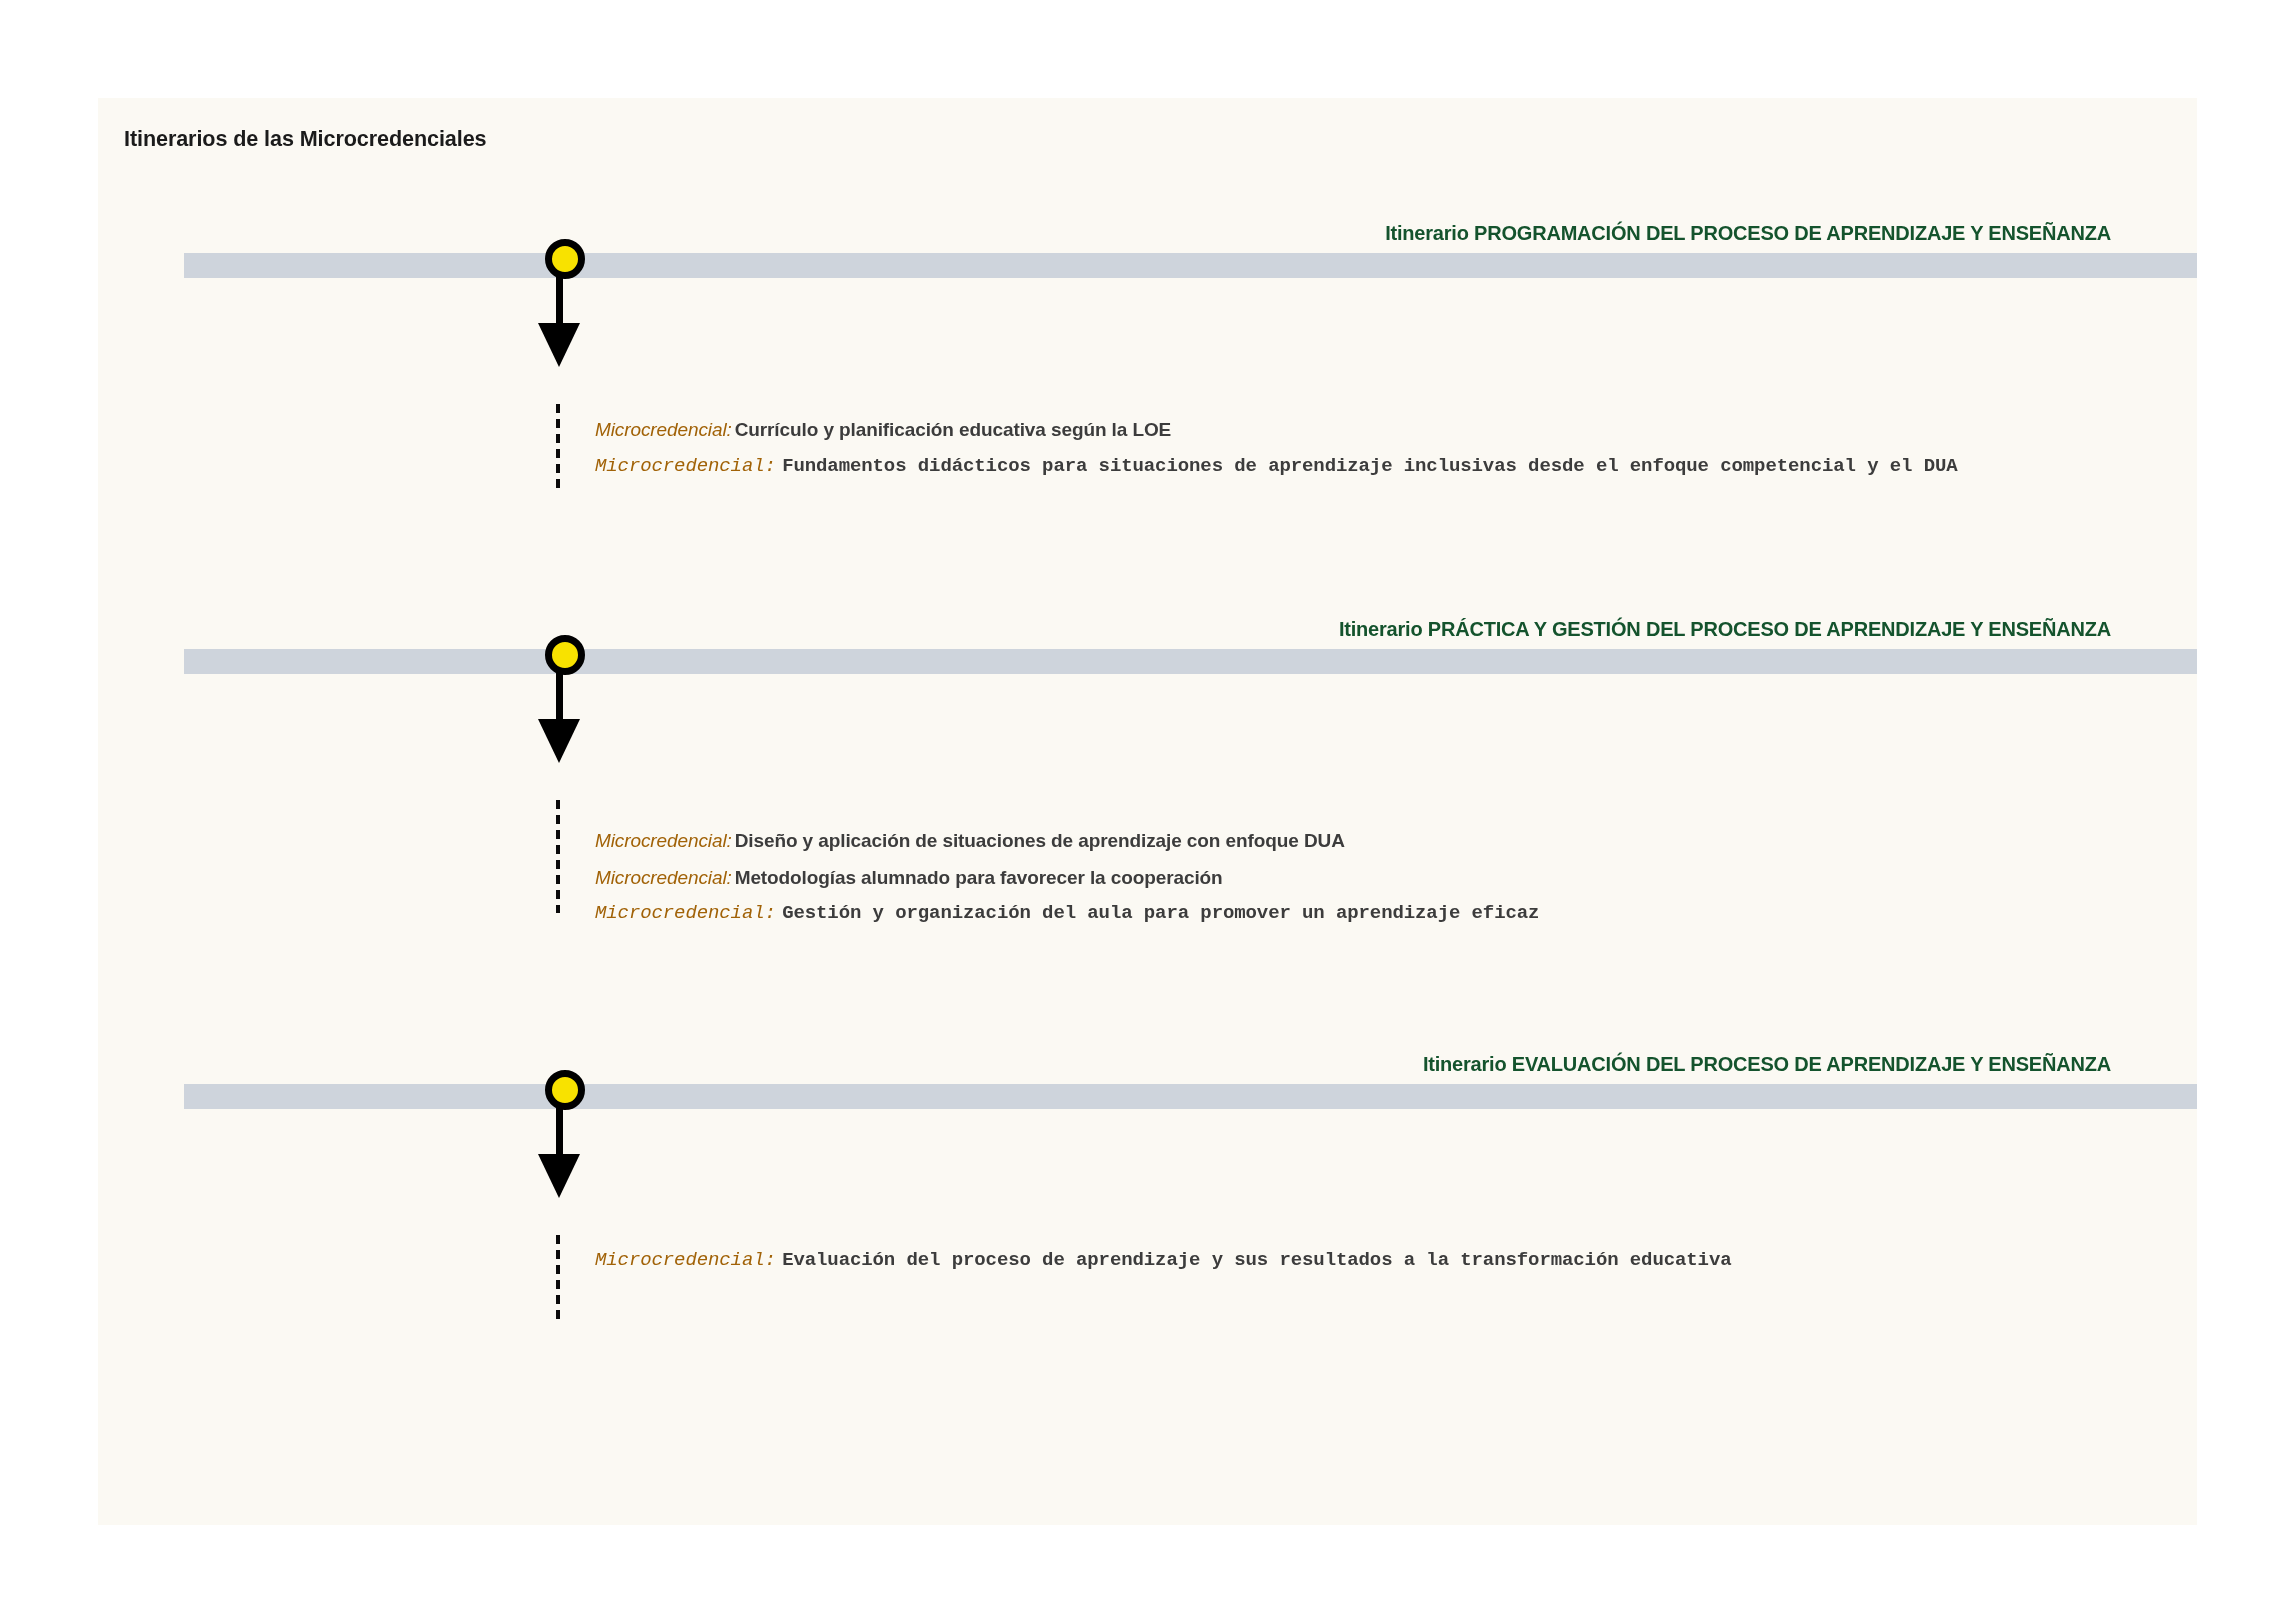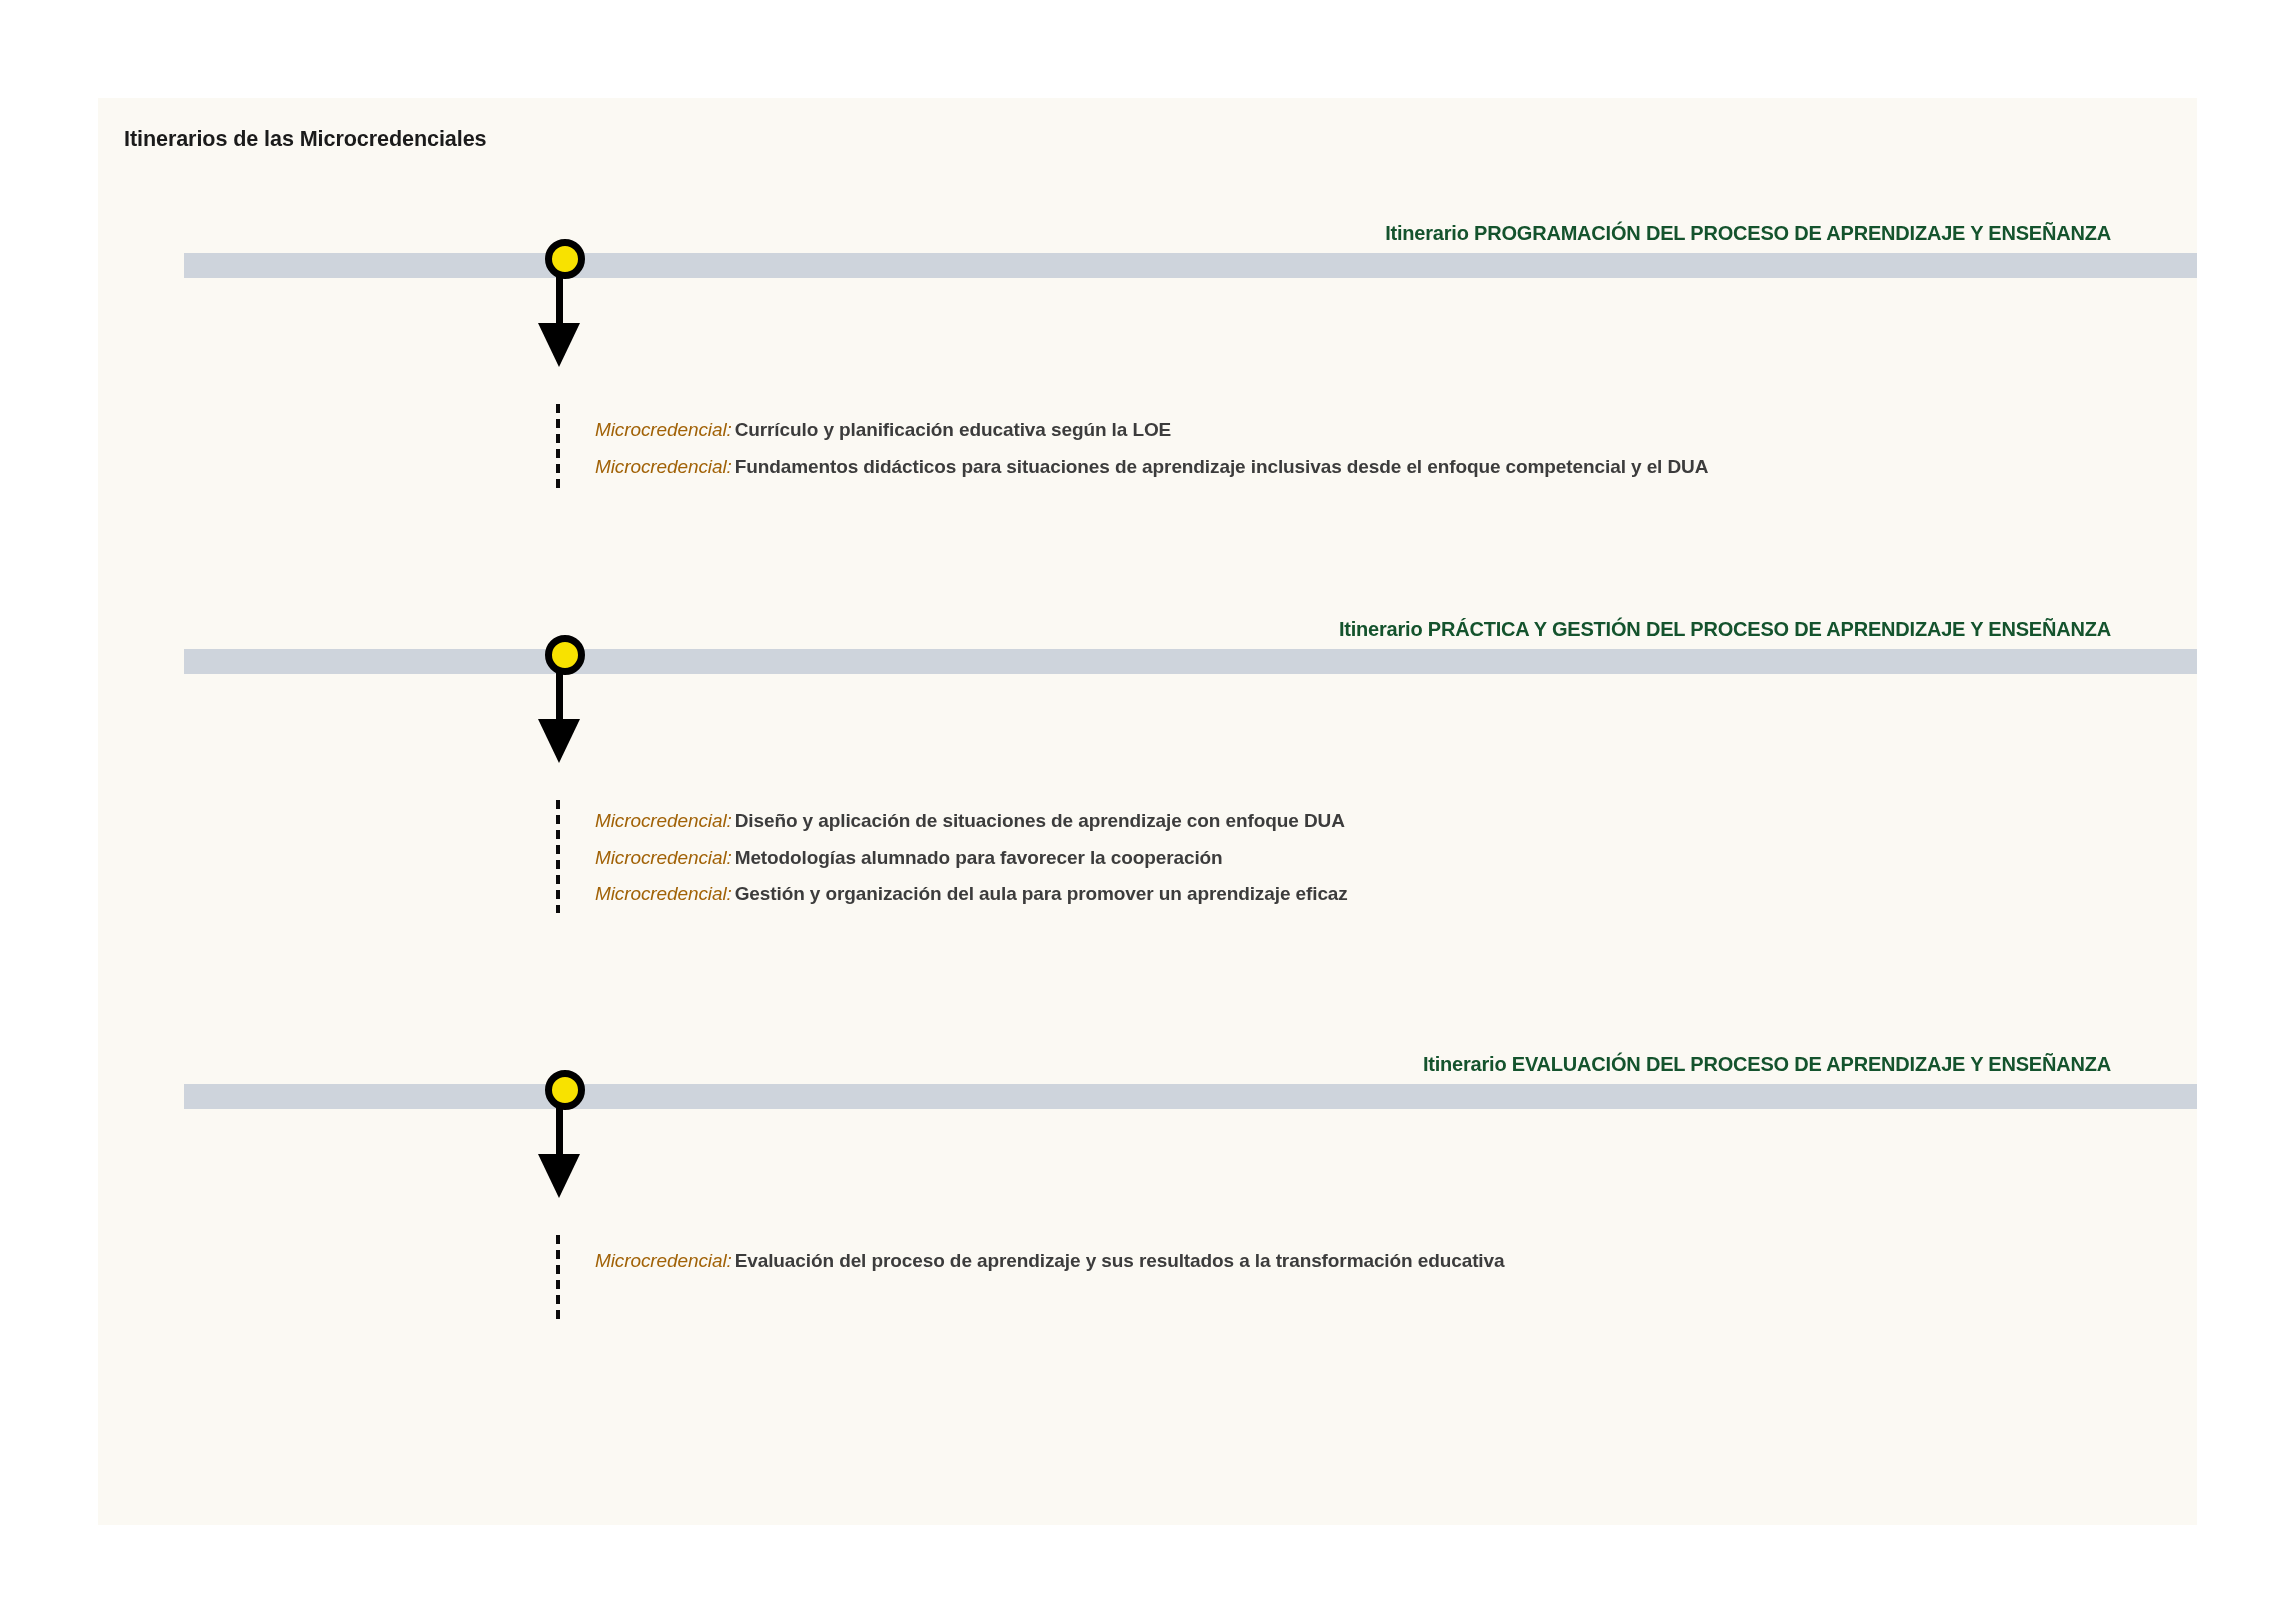--- a/index.html
+++ b/index.html
@@ -120,21 +120,21 @@
   
   .mc-list {
     position: absolute;
     left: 497px;
   }
   .mc-row {
     white-space: nowrap;
     line-height: 1;
     margin-bottom: 17.7px;
   }
-  .mc-row:last-child { margin-bottom: 0; }
+  .mc-row:last-child { margin-bottom: 0; font-family: Liberation Mono, monospace; }
   .mc-label {
     font-size: 19px;
     font-style: italic;
     color: #a16207;
     letter-spacing: -0.1px;
   }
   .mc-name {
     font-size: 19px;
     font-weight: bold;
     color: #3c3c3c;
@@ -171,21 +171,21 @@
 
   <div class="section" style="top:520px;">
     <div class="section-heading">Itinerario PRÁCTICA Y GESTIÓN DEL PROCESO DE APRENDIZAJE Y ENSEÑANZA</div>
     <div class="band"></div>
     <div class="marker">
       <div class="dot"></div>
       <div class="stem"></div>
       <div class="arrowhead"></div>
     </div>
     <div class="dashed-line" style="top:182px; height:113px;"></div>
-    <div class="mc-list" style="top:193px;">
+    <div class="mc-list" style="top:213px;">
       <div class="mc-row">
         <span class="mc-label">Microcredencial:</span>
         <span class="mc-name">Diseño y aplicación de situaciones de aprendizaje con enfoque DUA</span>
       </div>
       <div class="mc-row">
         <span class="mc-label">Microcredencial:</span>
         <span class="mc-name">Metodologías alumnado para favorecer la cooperación</span>
       </div>
       <div class="mc-row">
         <span class="mc-label">Microcredencial:</span>

